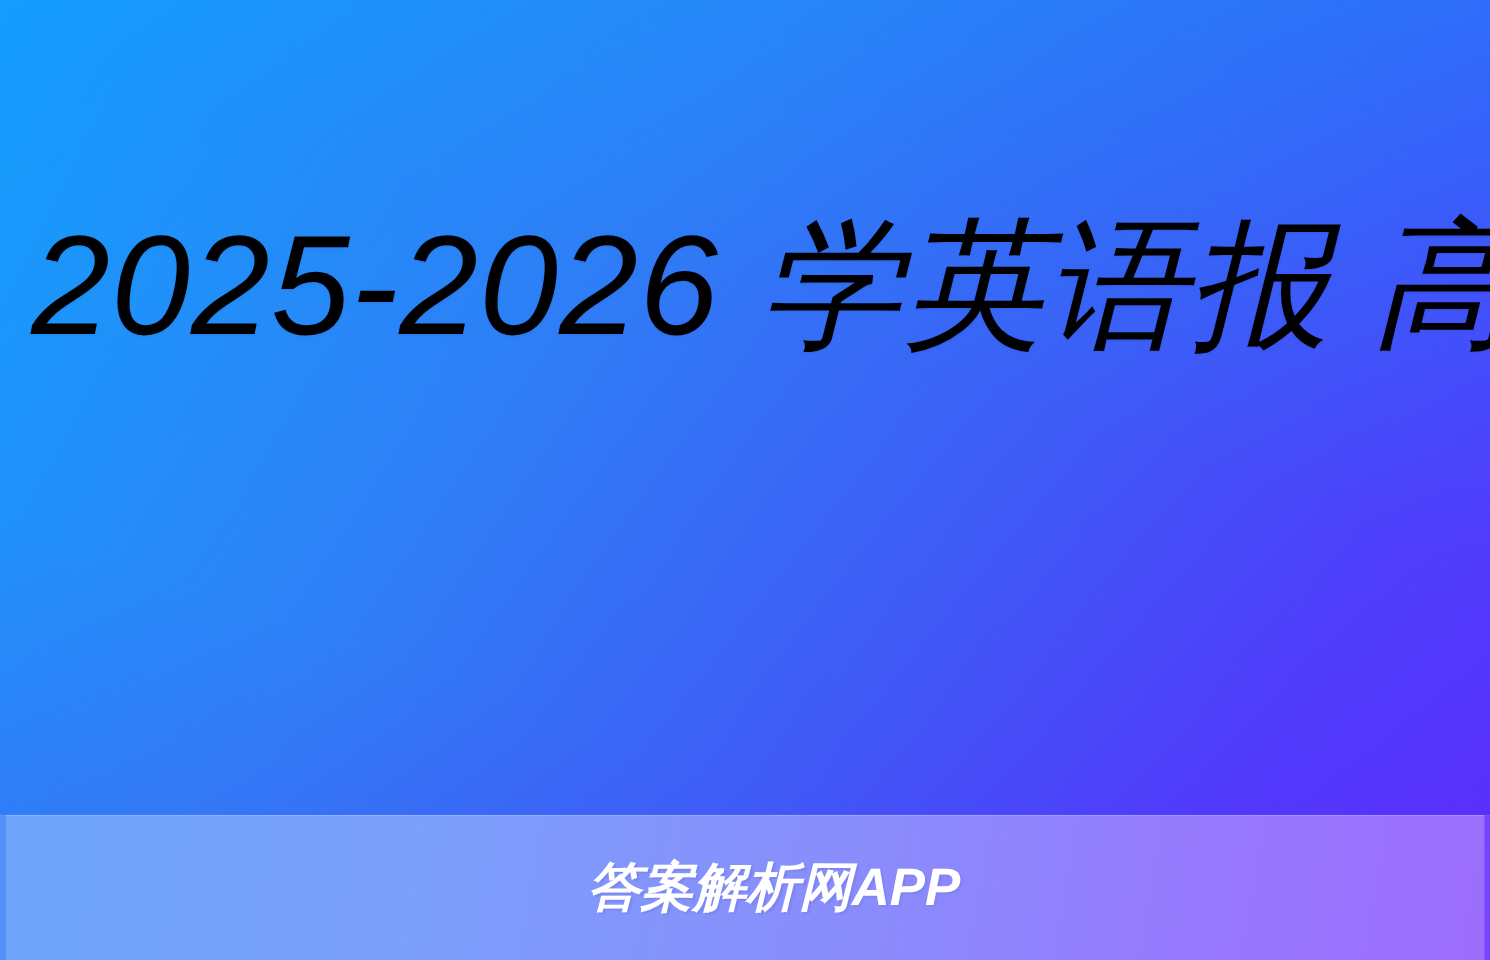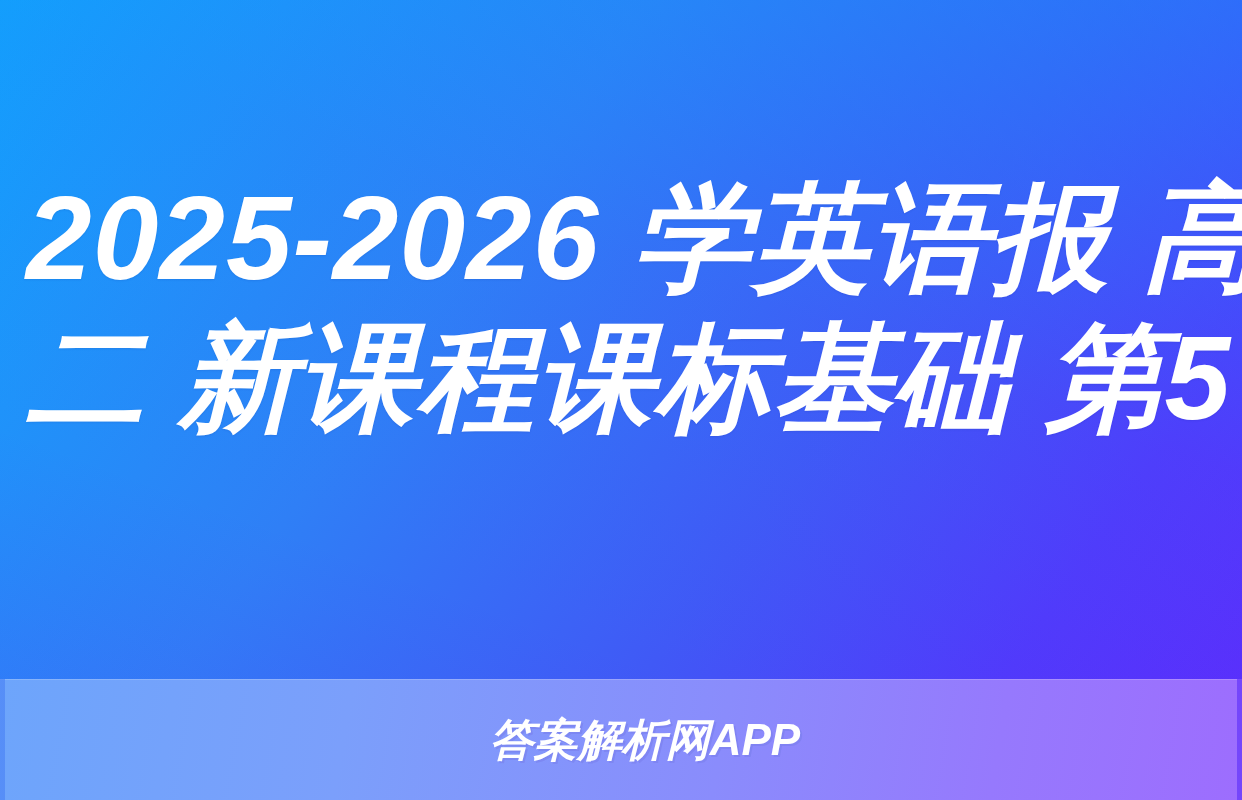--- a/index.html
+++ b/index.html
@@ -51,25 +51,25 @@
     position: absolute;
     left: 0;
     right: 0;
     top: 168px;
     padding: 0 26px;
     text-align: center;
     box-sizing: border-box;
   }
   .headline-line {
     display: block;
-    color: #ffffff;
+    color: #000000;
     font-family: "Liberation Sans", "DejaVu Sans", sans-serif;
     font-size: 118px;
     line-height: 140px;
-    font-weight: 700;
+    font-weight: 400;
     font-style: italic;
     letter-spacing: 1px;
     white-space: nowrap;
     text-shadow: 0 1px 2px rgba(20, 40, 140, 0.12);
   }
 
   
   #footer-band {
     position: absolute;
     left: 0;
@@ -139,21 +139,20 @@
 </head>
 <body>
 
 <div id="poster">
 
   <div id="gradient-base"></div>
   <div id="gradient-tint"></div>
 
   <div id="headline-block">
     <span class="headline-line">2025-2026 学英语报 高</span>
-    <span class="headline-line">二 新课程课标基础 第5</span>
   </div>
 
   <div id="footer-band">
     <div id="footer-band-bg"></div>
     <div id="footer-top-hairline"></div>
     <div id="footer-edge-left"></div>
     <div id="footer-edge-right"></div>
     <div id="footer-text">答案解析网APP</div>
   </div>
 

